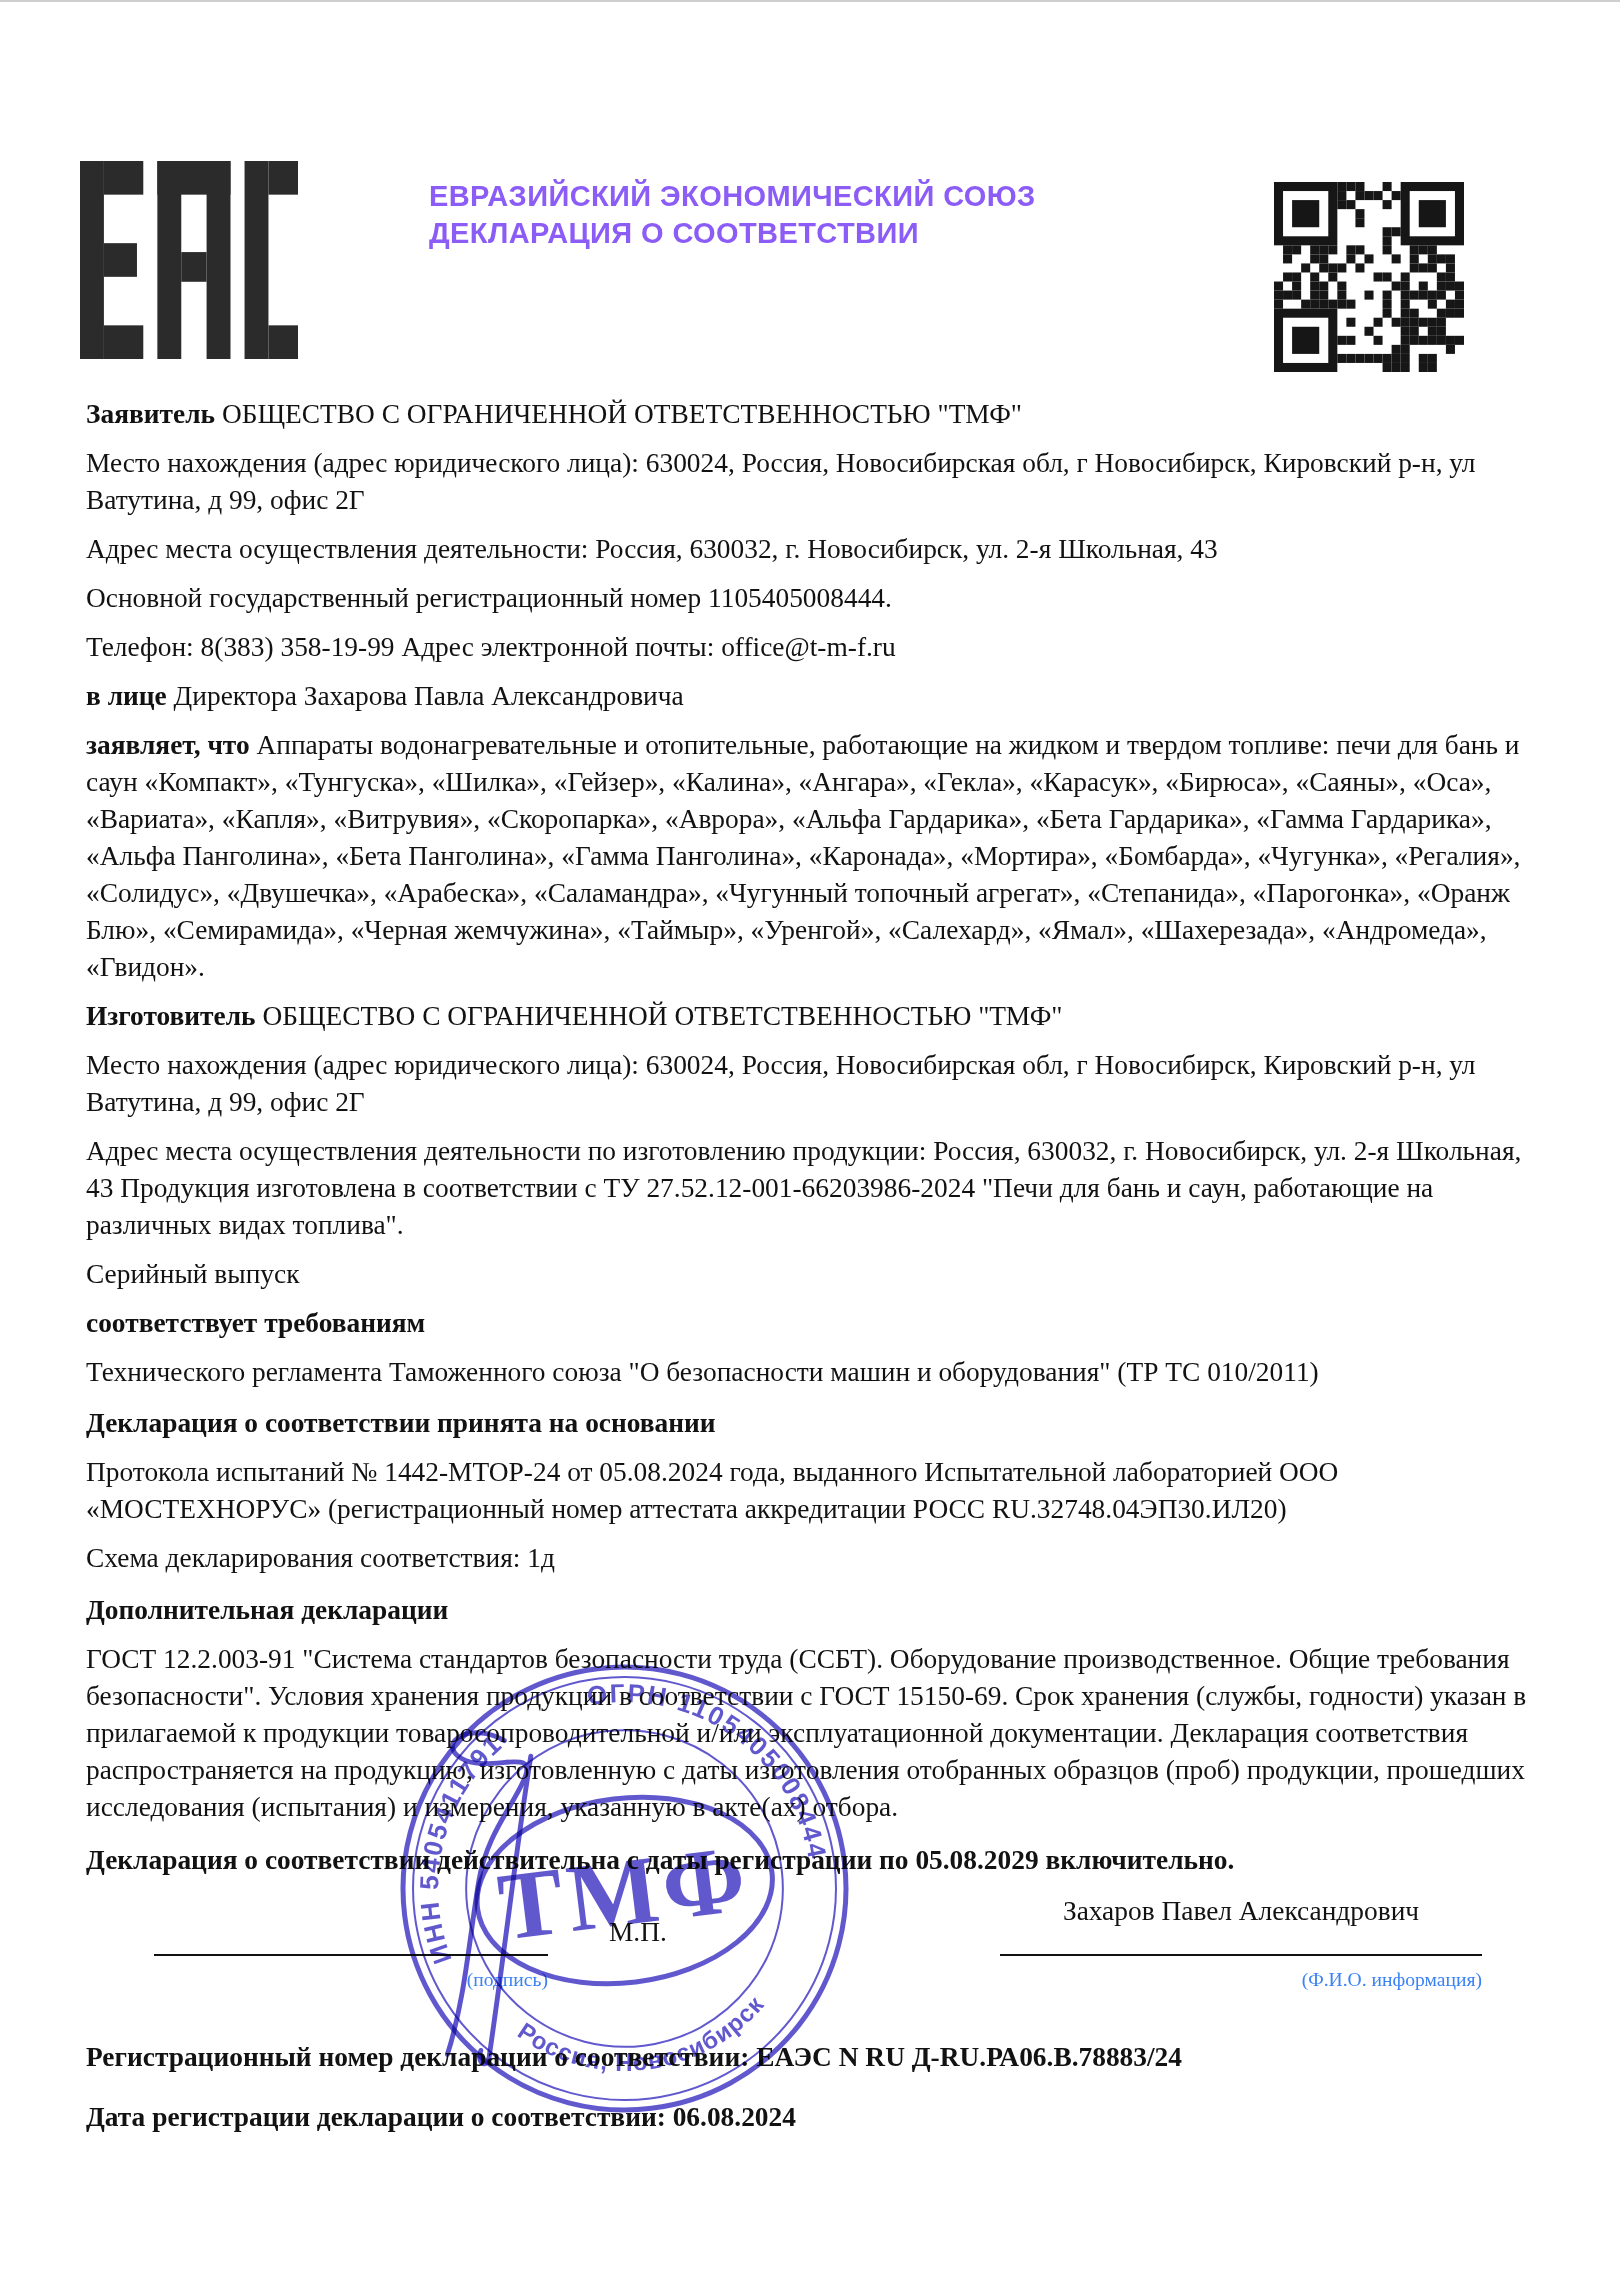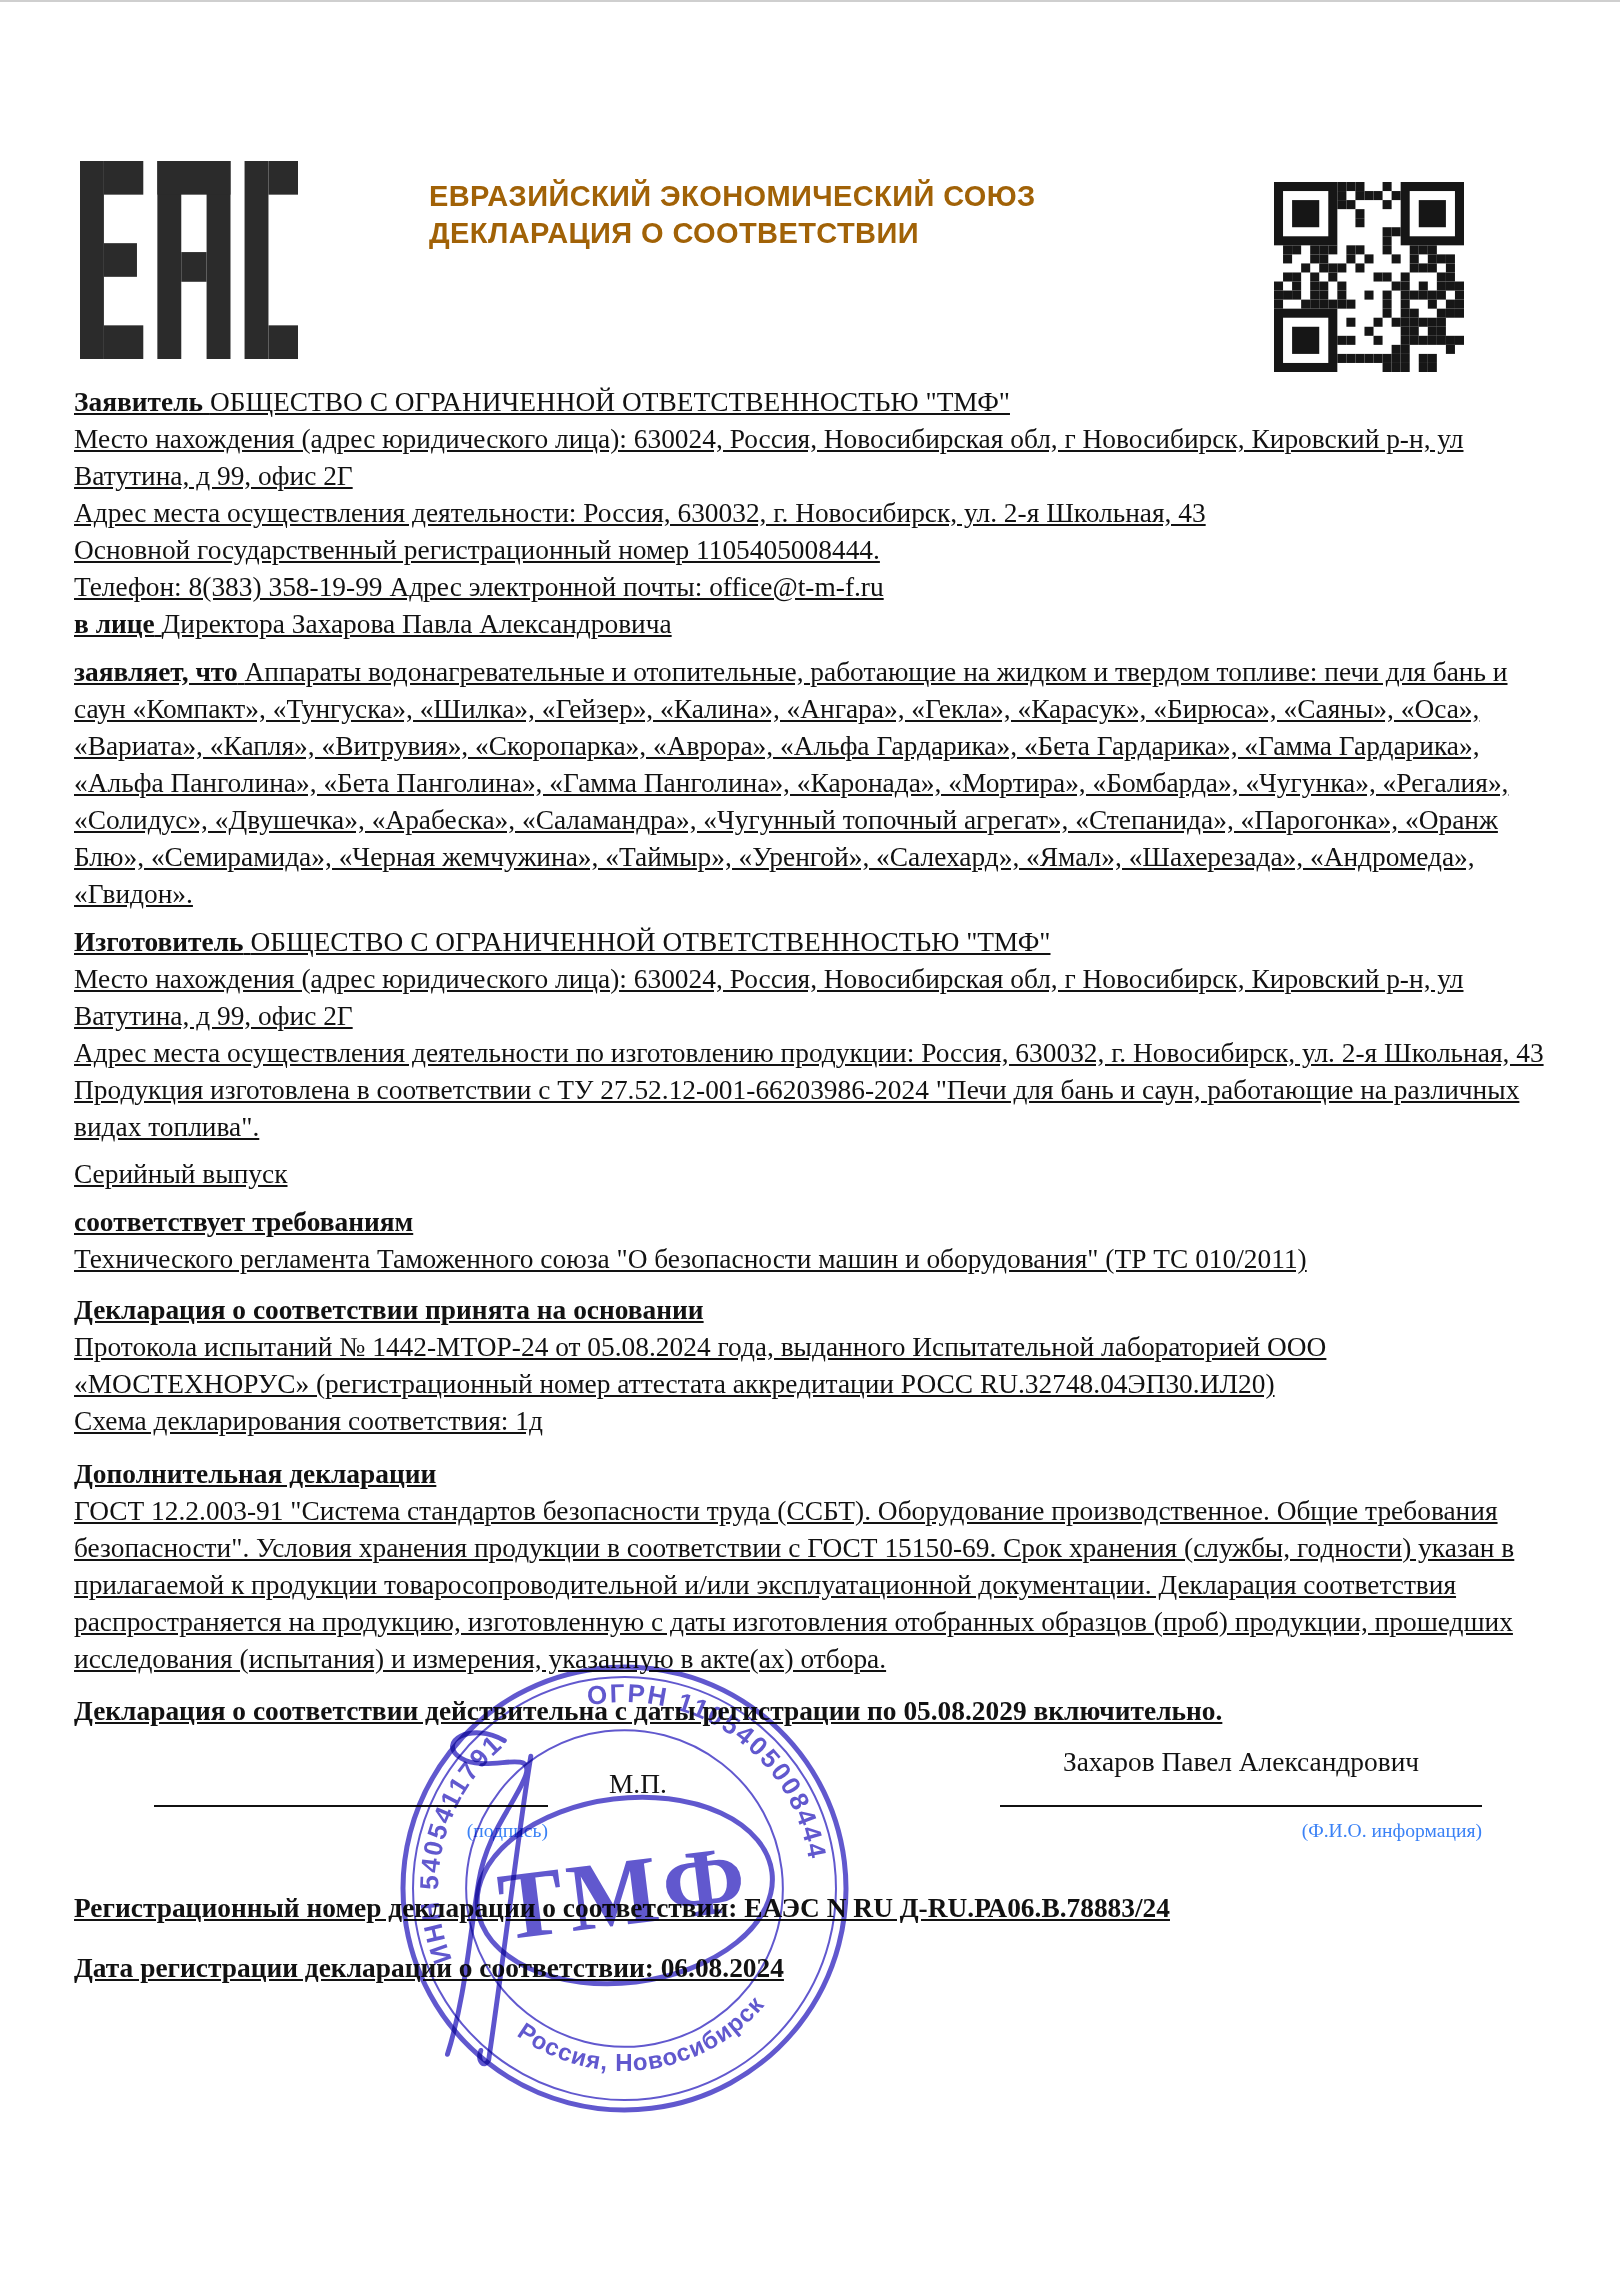--- a/index.html
+++ b/index.html
@@ -10,28 +10,28 @@
     font-family:"Liberation Serif", serif;
     color:#121212;
     overflow:hidden;
     border-top:2px solid #cfcfcf;
   }
   .eac-logo{position:absolute;left:80px;top:159px;}
   .doc-title{
     position:absolute;left:429px;top:176px;width:882px;
     font-family:"Liberation Sans", sans-serif;
     font-weight:bold;font-size:29px;line-height:37px;letter-spacing:0.4px;
-    color:#a16207;text-align:left;
+    color:#8b5cf6;text-align:left;
   }
   .qr{position:absolute;left:1274px;top:180px;}
   .content{
     position:absolute;left:74px;top:382px;width:1482px;
     font-size:27.4px;line-height:37px;
   }
-  .content p{margin:0;text-decoration:underline;}
+  .content p{margin:12px;}
   .sec{margin-bottom:10.8px;}
   .b{font-weight:bold;}
   .sigrow{display:flex;align-items:flex-start;margin-top:13.7px;}
   .sigcol-left{margin-left:80px;width:394px;}
   .sigcol-right{margin-left:auto;width:482px;margin-right:74px;}
   .sig-spacer{height:61px;}
   .signame{height:61px;display:flex;justify-content:center;align-items:flex-start;font-size:27.4px;text-align:center;}
   .sigline{border-top:2.9px solid #111;height:0;}
   .caption{font-size:19.6px;text-align:right;margin-top:4.9px;color:#3b82f6;}
   .mp{margin-left:61px;margin-top:21.6px;font-size:27.4px;}

